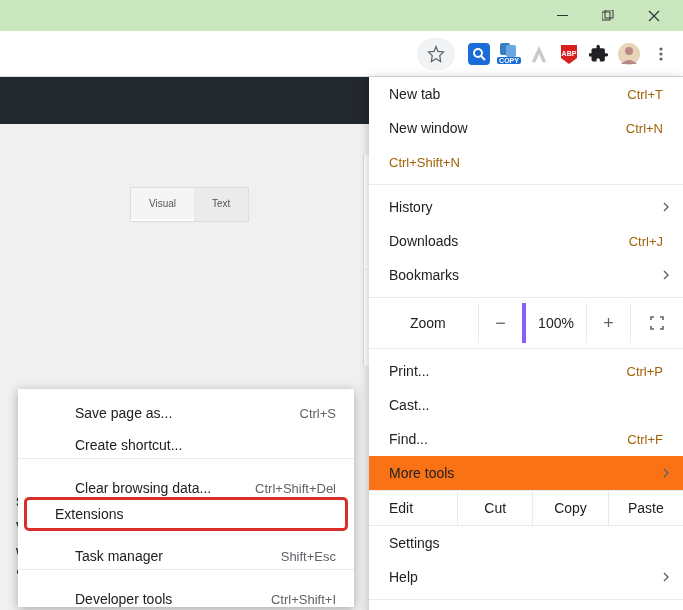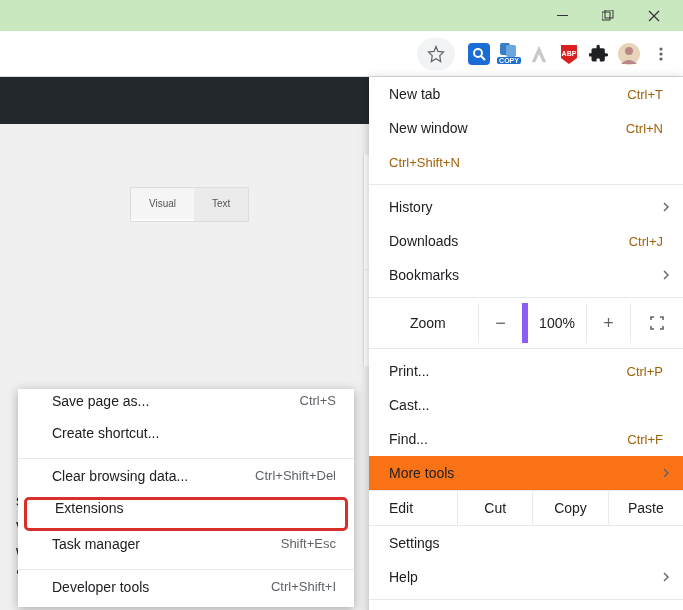--- a/index.html
+++ b/index.html
@@ -22,30 +22,30 @@
   
   .main-menu { position:absolute; top:77px; right:0; width:314px; background:#fff; box-shadow: 0 2px 10px rgba(0,0,0,.25); z-index:10; font-size:14px; color:#202124;}
   .mm-row { display:flex; align-items:center; justify-content:space-between; padding:17px 20px; height:34px; position:relative;gap:48px;}
   .mm-row.highlight { background:#f97316; }
   .mm-sep { height:1px; background:#e8eaed; margin:5px 0;}
   .mm-shortcut { color:#a16207; font-size:13px;}
   .mm-arrow { position:absolute; right:14px; }
   .zoom-row { display:flex; align-items:center; height:40px;margin-left:21px; }
   .zoom-label { width:88px; padding-left:20px;}
   .zoom-btn { flex:0 0 44px; height:40px; display:flex; align-items:center; justify-content:center; border-left:1px solid #e8eaed; color:#5f6368; font-size:18px;}
-  .zoom-val { flex:0 0 64px; text-align:center; border-left:6px solid #8b5cf6; height:40px; line-height:40px;}
+  .zoom-val { flex:0 0 64px; text-align:center; border-left:4px solid #8b5cf6; height:40px; line-height:40px;}
   .edit-row { display:flex; height:36px; border-top:1px solid #e8eaed; border-bottom:1px solid #e8eaed;}
   .edit-cell { flex:1; display:flex; align-items:center; justify-content:center; border-left:1px solid #e8eaed; font-size:14px;}
   .edit-label { flex:0 0 88px; display:flex; align-items:center; padding-left:20px; font-size:14px;}
   
   .sub-menu { position:absolute; top:389px; left:18px; width:336px; background:#fff; box-shadow: 0 2px 10px rgba(0,0,0,.3); z-index:20; font-size:14px; color:#202124;}
-  .sm-row { display:flex; align-items:flex-start; justify-content:space-between; padding:4px 18px 0 34px; height:32px;}
+  .sm-row { display:flex; align-items:center; justify-content:space-between; padding:16px 18px 0 34px; height:32px;margin-left:23px;}
   .sm-sep { height:1px; background:#e8eaed; margin:5px 0;}
   .sm-shortcut { color:#5f6368; font-size:13px;}
-  .sm-highlight { border:3px solid #d92f2a; border-radius:5px; margin:1px 6px; padding:0 12px 0 28px; height:34px; display:flex; }
+  .sm-highlight { border:3px solid #d92f2a; border-radius:5px; margin:1px 6px; padding:0 12px 0 28px; height:34px; display:flex; align-items:center;}
   svg { display:block; }
 </style>
 </head>
 <body>
 
 <div class="titlebar">
   <div class="win-btn">
     <svg width="11" height="1">
         <rect width="11" height="1" fill="#333"></rect>
       </svg>

